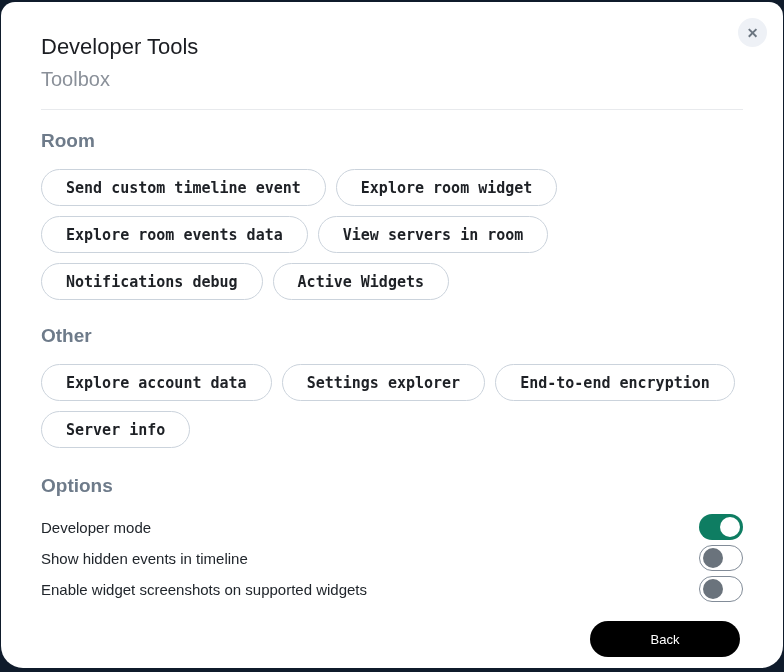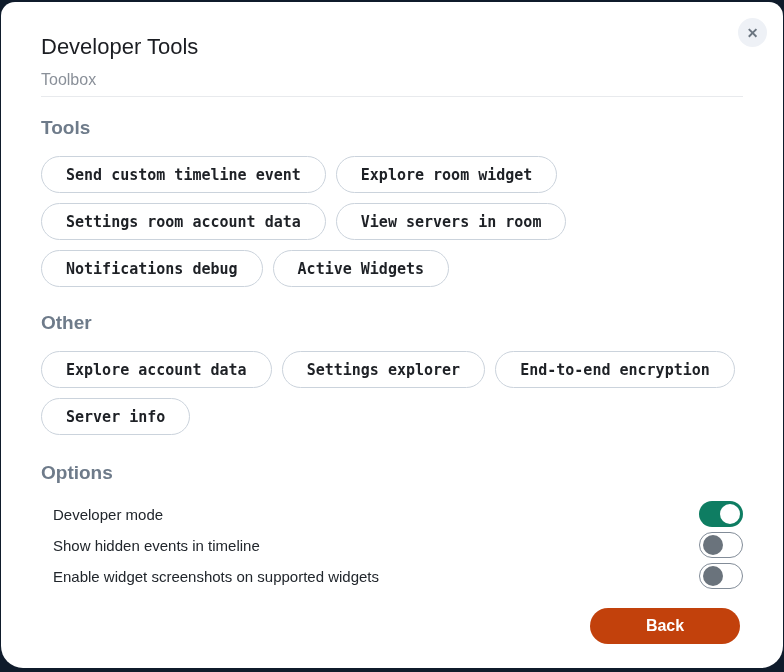--- a/index.html
+++ b/index.html
@@ -34,24 +34,24 @@
   }
   .title {
     margin: 0;
     font-size: 22px;
     line-height: 26px;
     font-weight: normal;
     color: #1B1D22;
   }
   .subtitle {
     margin-top: 11px;
-    font-size: 16px;
+    font-size: 20px;
     line-height: 17px;
     color: #8A9099;
-    padding-bottom: 8px;
+    padding-bottom: 21px;
     border-bottom: 1px solid #E8EAED;
   }
   .section-heading {
     margin: 20px 0 0 0;
     font-size: 19px;
     line-height: 22px;
     font-weight: 600;
     color: #6E7B8A;
   }
   .section-heading.spaced { margin-top: 25px; }
@@ -81,21 +81,20 @@
   .options-list { margin-top: 17px; }
   .option-row {
     display: flex;
     align-items: center;
     height: 26px;
     margin-bottom: 5px;
   }
   .option-label {
     font-size: 15px;
     color: #21262C;
-    margin-left: 12px;
   }
   .toggle {
     margin-left: auto;
     width: 44px; height: 26px;
     border-radius: 13px;
     position: relative;
     box-sizing: border-box;
     cursor: pointer;
   }
   .toggle[data-state="on"] { background: #0E7D62; }
@@ -115,47 +114,47 @@
   }
   .footer {
     display: flex;
     justify-content: flex-end;
     margin-top: 19px;
     padding-right: 3px;
   }
   .back-btn {
     width: 150px; height: 36px;
     border-radius: 18px;
-    background: #c2410c;
+    background: #000000;
     border: none;
     color: #FFFFFF;
     font-family: "Liberation Sans", sans-serif;
-    font-size: 16px;
-    font-weight: bold;
+    font-size: 13px;
+    font-weight: normal;
     cursor: pointer;
   }
 </style>
 </head>
 <body>
 
 <div class="modal">
 
   <button class="close-btn">
     <span>✕</span>
   </button>
 
   <h1 class="title">Developer Tools</h1>
 
   <div class="subtitle">Toolbox</div>
 
-  <h2 class="section-heading">Tools</h2>
+  <h2 class="section-heading">Room</h2>
   <div class="button-grid">
     <button class="pill-btn">Send custom timeline event</button>
     <button class="pill-btn">Explore room widget</button>
-    <button class="pill-btn">Settings room account data</button>
+    <button class="pill-btn">Explore room events data</button>
     <button class="pill-btn">View servers in room</button>
     <button class="pill-btn">Notifications debug</button>
     <button class="pill-btn">Active Widgets</button>
   </div>
 
   <h2 class="section-heading spaced">Other</h2>
   <div class="button-grid">
     <button class="pill-btn">Explore account data</button>
     <button class="pill-btn">Settings explorer</button>
     <button class="pill-btn">End-to-end encryption</button>

